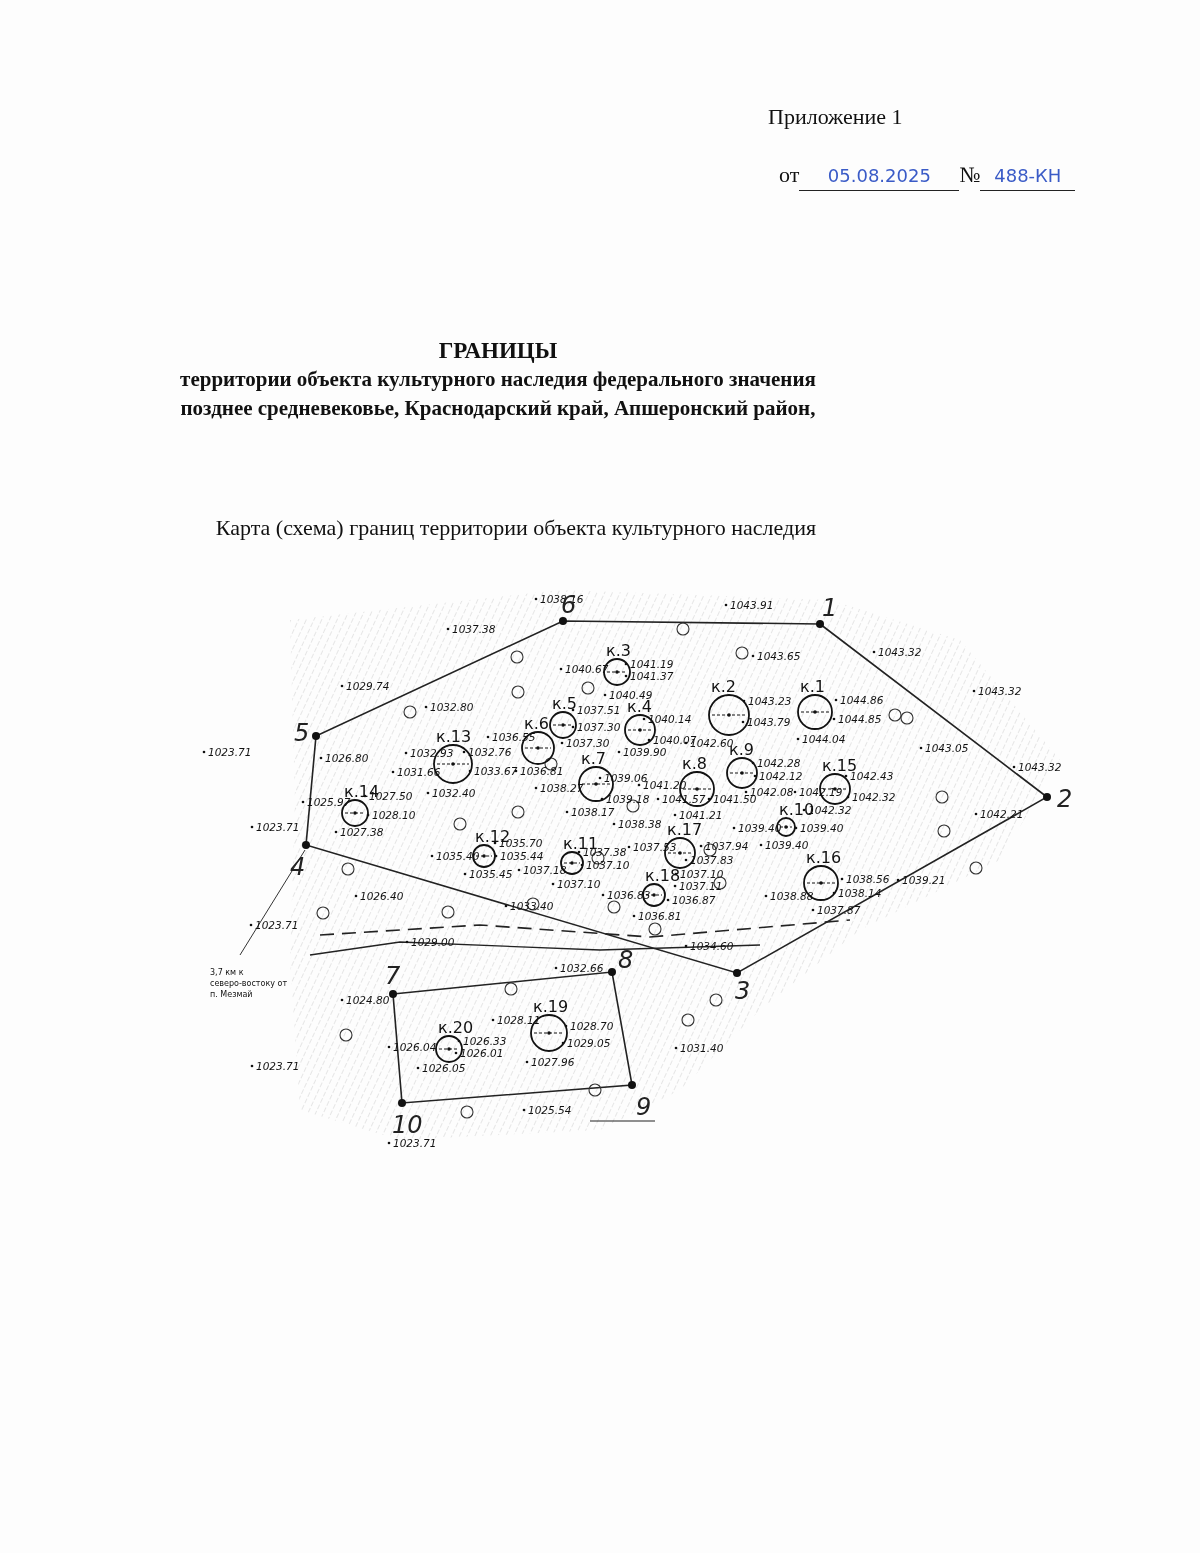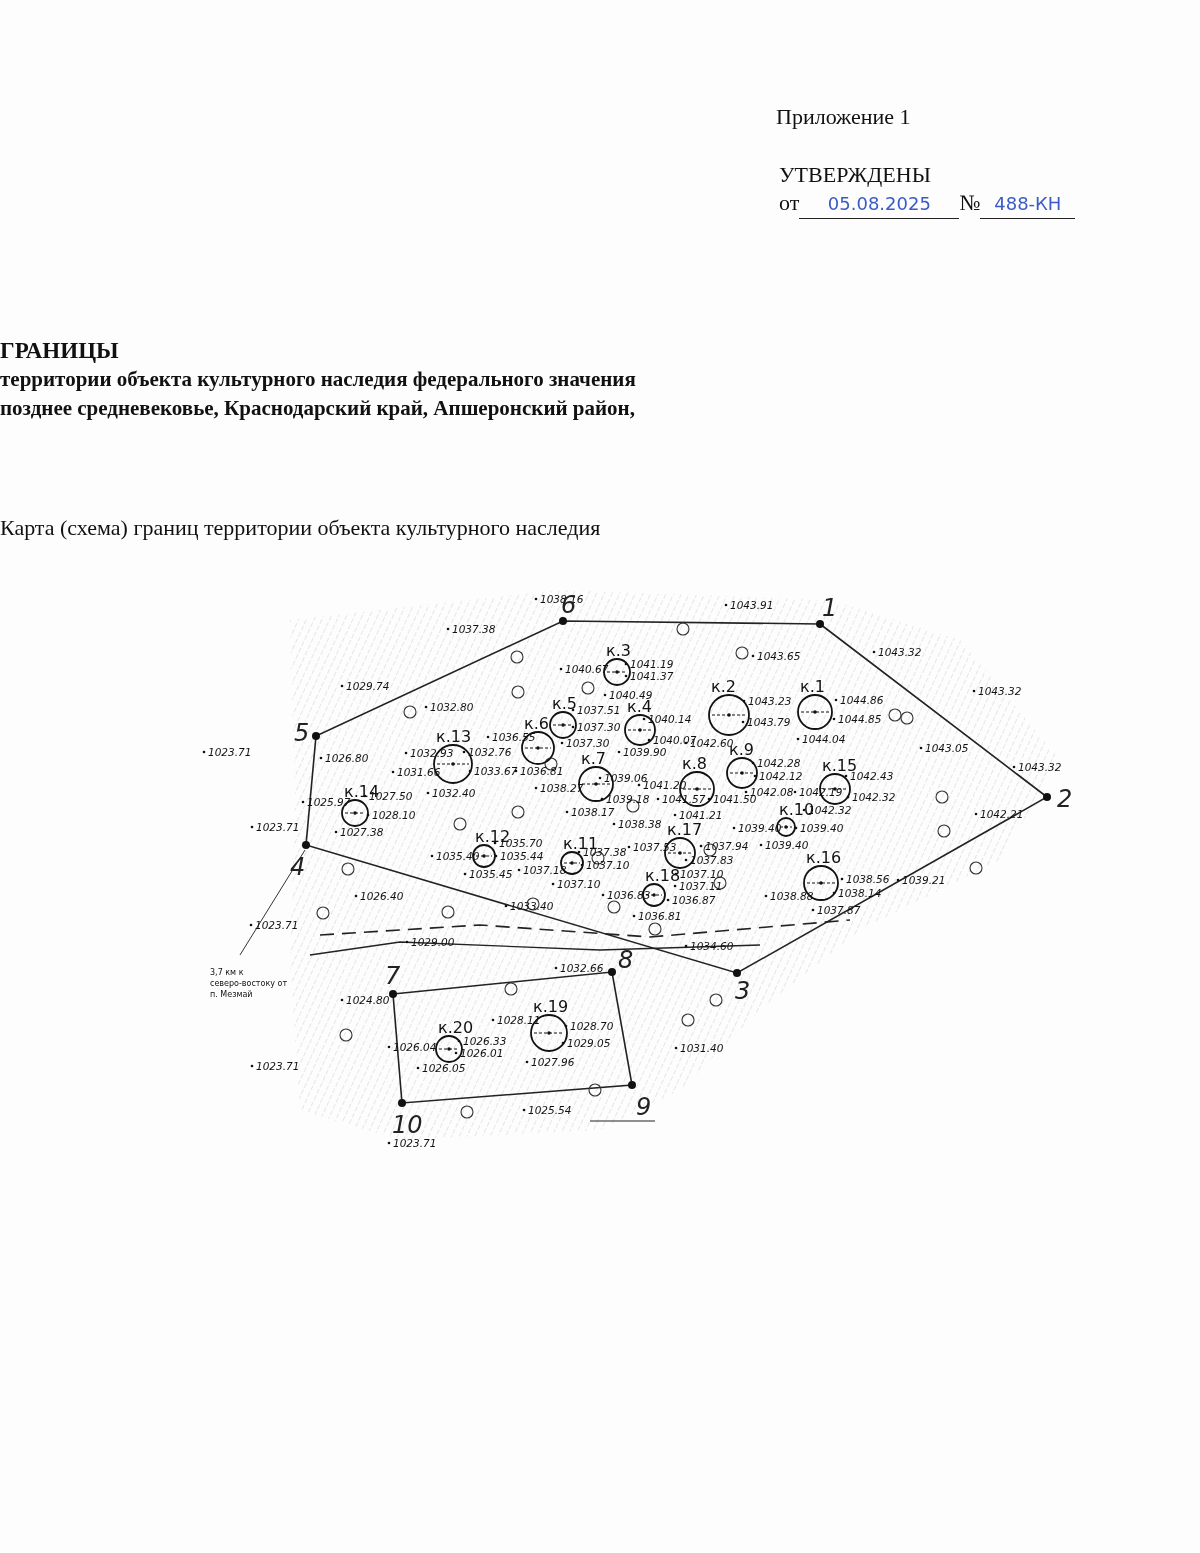--- a/index.html
+++ b/index.html
@@ -1,36 +1,35 @@
 <!DOCTYPE html>
 <html><head>
 <meta charset="utf-8">
 <style>
   html,body{margin:0;padding:0;background:#fdfdfd;}
   body{width:1200px;height:1553px;position:relative;overflow:hidden;font-family:"Liberation Serif","DejaVu Serif",serif;color:#111;}
   .approval{position:absolute;left:768px;top:103px;font-size:22px;line-height:28px;}
-  .approval .appx{display:block;margin-bottom:30px;margin-left:8px;}
+  .approval .appx{display:block;margin-bottom:30px;}
   .approval .blk{display:block;margin-left:11px;}
   .approval .sign{display:inline-block;min-width:160px;border-bottom:1px solid #222;color:#3a5bc7;font-family:"DejaVu Sans",sans-serif;font-size:18px;text-align:center;}
   .approval .sign.num{min-width:95px;}
-  .title{position:absolute;left:0;width:996px;top:336px;text-align:left;font-weight:bold;font-size:21px;line-height:29px;}
+  .title{position:absolute;left:0;width:996px;top:336px;text-align:center;font-weight:bold;font-size:21px;line-height:29px;}
   .title .main{font-size:23px;display:block;}
-  .subtitle{position:absolute;left:0;width:976px;top:515px;font-size:22px;}
+  .subtitle{position:absolute;left:0;width:976px;top:515px;text-align:center;font-size:22px;padding-left:28px;}
   svg.map{position:absolute;left:0;top:0;}
   .lbl{font-family:"DejaVu Sans",sans-serif;font-style:italic;font-size:10.5px;fill:#111;}
   .klbl{font-family:"DejaVu Sans",sans-serif;font-size:16px;fill:#111;}
   .vlbl{font-family:"DejaVu Sans",sans-serif;font-style:italic;font-size:24px;fill:#222;}
   .note{font-family:"DejaVu Sans",sans-serif;font-size:8px;fill:#111;}
 </style>
 </head>
 <body>
 
 <div class="approval">
   <span class="appx">Приложение 1</span>
-  <span class="blk">УТВЕРЖДЕНЫ</span>
   <span class="blk"><span>от</span><span class="sign">05.08.2025</span><span>№</span><span class="sign num">488-КН</span></span>
 </div>
 
 <div class="title">
   <span class="main">ГРАНИЦЫ</span>
   <span style="display:block">территории объекта культурного наследия федерального значения</span>
   <span style="display:block">позднее средневековье, Краснодарский край, Апшеронский район,</span>
 </div>
 
 <div class="subtitle">Карта (схема) границ территории объекта культурного наследия</div>

